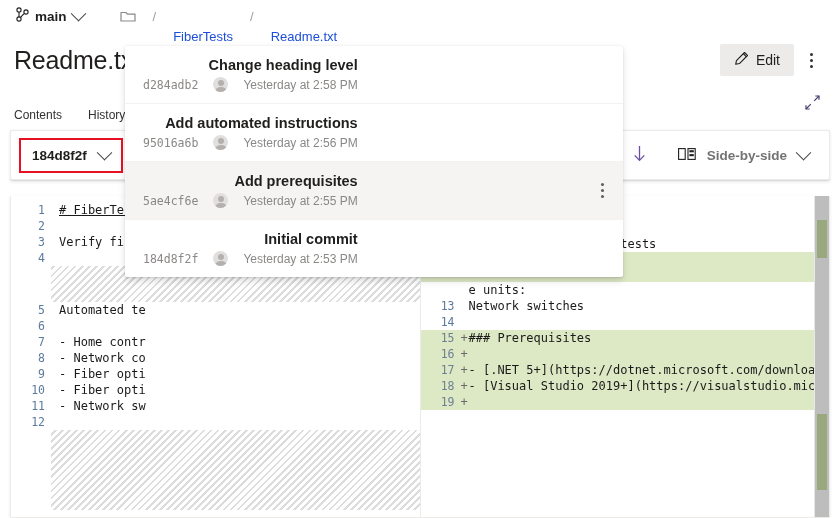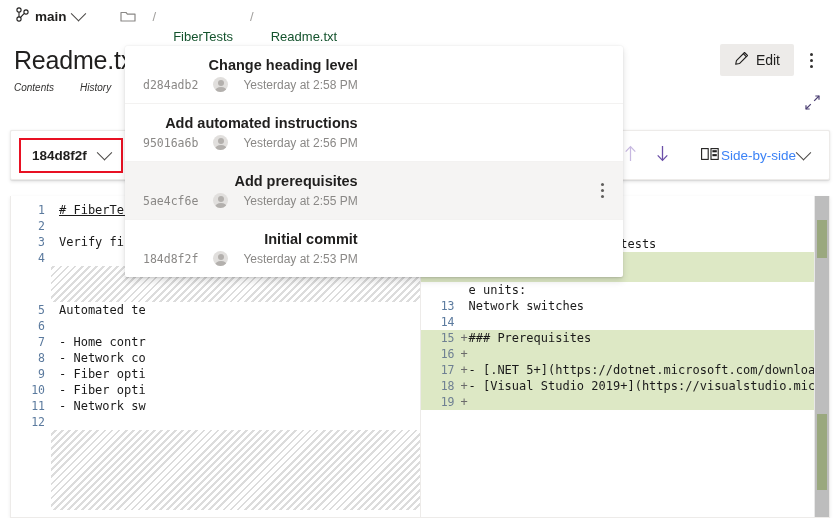--- a/index.html
+++ b/index.html
@@ -44,21 +44,21 @@
     border-right: 1.4px solid #484644;
     border-bottom: 1.4px solid #484644;
     transform: rotate(45deg) translate(-2px,-2px);
   }
   .bc-sep {
     color: #a19f9d;
     margin: 0 9px;
     font-size: 13px;
   }
   .bc-link {
-    color: #14532d;
+    color: #1d4ed8;
     font-size: 13px;
     cursor: pointer;
     margin-top: 40px;
   }
   .folder-icon { margin-left: 22px; display:flex; align-items:center; }
 
   
   .title-row {
     display: flex;
     align-items: center;
@@ -104,25 +104,24 @@
     justify-content: space-between;
     padding: 0 14px;
     height: 40px;
   }
   .tabs { display: flex; gap: 0px; height: 100%; align-items: center; }
   .tab {
     position: relative;
     padding: 0 13px;
     height: 100%;
     display: flex;
-    align-items: flex-start;
-    font-size: 10px;
+    align-items: flex-end;
+    font-size: 12px;
     color: #323130;
     cursor: pointer;
-    font-style: italic;
   }
   .tab:first-child { padding-left: 0; }
   .tab.active { font-weight: bold; color: #201f1e; }
   .tab.active::after {
     content: "";
     position: absolute;
     left: 13px; right: 13px; bottom: 4px;
     height: 2px;
     background: #0078d4;
   }
@@ -180,27 +179,28 @@
     margin-right: 14px;
   }
   .arrow-btn {
     width: 32px; height: 32px;
     display: flex; align-items: center; justify-content: center;
     cursor: pointer; border-radius: 2px;
   }
   .view-mode {
     display: flex;
     align-items: center;
-    gap: 2px;
+    gap: 11px;
     padding: 6px 8px;
     margin-left: 14px;
     font-size: 13.5px;
-    color: #3b82f6;
+    color: #737373;
     cursor: pointer;
     border-radius: 2px;
+    font-weight: bold;
   }
 
   
   .dropdown {
     position: absolute;
     left: 125px;
     top: 46px;
     width: 498px;
     background: #ffffff;
     box-shadow: 0 3.2px 7.2px rgba(0,0,0,0.13), 0 0.6px 1.8px rgba(0,0,0,0.11);

